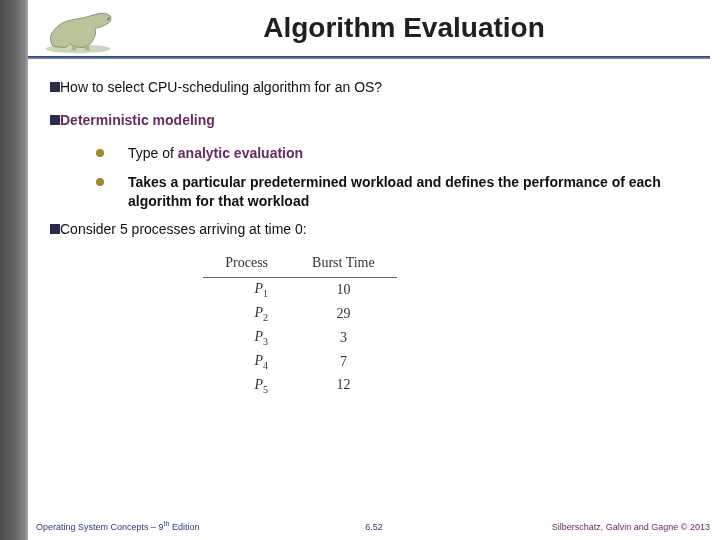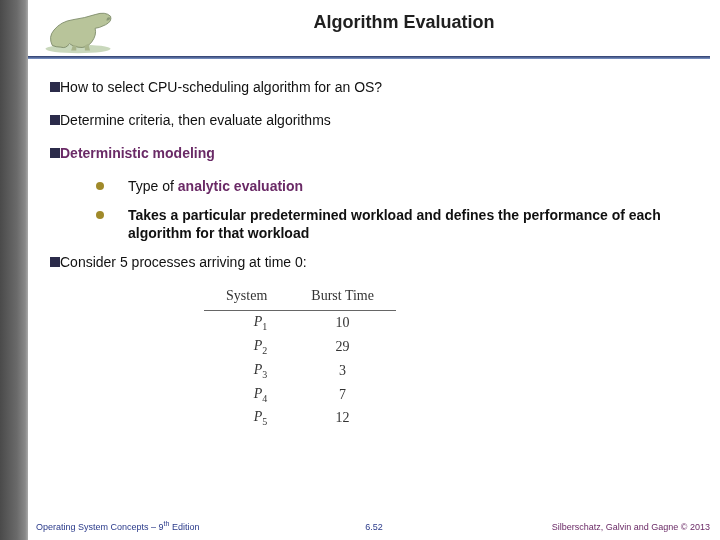--- a/index.html
+++ b/index.html
@@ -23,21 +23,21 @@
     left: 28px; top: 0;
     width: 692px;
     height: 66px;
   }
   .logo {
     position: absolute;
     left: 6px; top: 6px;
     width: 88px; height: 48px;
   }
   .title {
-    font-size: 18px;
+    font-size: 28px;
     font-weight: bold;
     color: #202020;
     text-align: center;
     padding-top: 12px;
     padding-left: 60px;
   }
   .rule {
     position: absolute;
     left: 28px; top: 56px;
     width: 682px;
@@ -139,24 +139,20 @@
 </div>
 <div class="rule"></div>
 
 <div class="content">
 
   <div class="b1">
     <div class="sq"></div>
     <div class="b1-text">How to select CPU-scheduling algorithm for an OS?</div>
   </div>
 
-  <div class="b1">
-    <div class="sq"></div>
-    <div class="b1-text">Determine criteria, then evaluate algorithms</div>
-  </div>
 
   <div class="b1">
     <div class="sq"></div>
     <div class="b1-text bold">
       <span class="accent">Deterministic modeling</span>
     </div>
   </div>
 
   <div class="sub">
     <div class="dot"></div>
@@ -172,21 +168,21 @@
 
   <div class="b1">
     <div class="sq"></div>
     <div class="b1-text">Consider 5 processes arriving at time 0:</div>
   </div>
 
   <div class="table-wrap">
     <table>
       <thead>
         <tr>
-          <th>System</th>
+          <th>Process</th>
           <th>Burst Time</th>
         </tr>
       </thead>
       <tbody>
         <tr>
           <td class="proc"><span>P</span><sub>1</sub></td>
           <td class="val">10</td>
         </tr>
         <tr>
           <td class="proc"><span>P</span><sub>2</sub></td>

